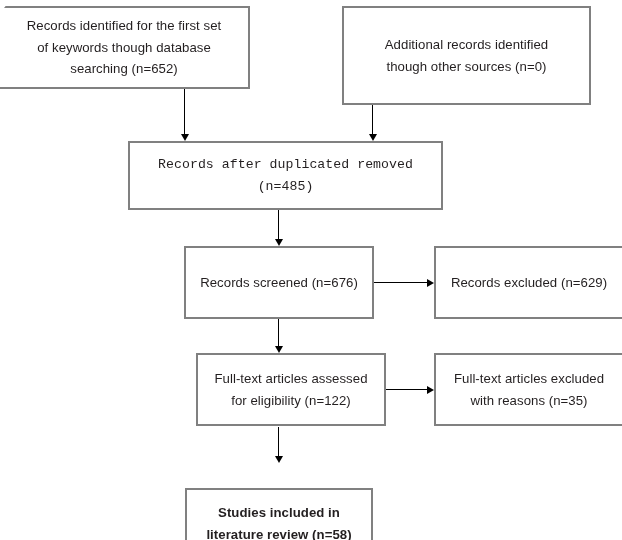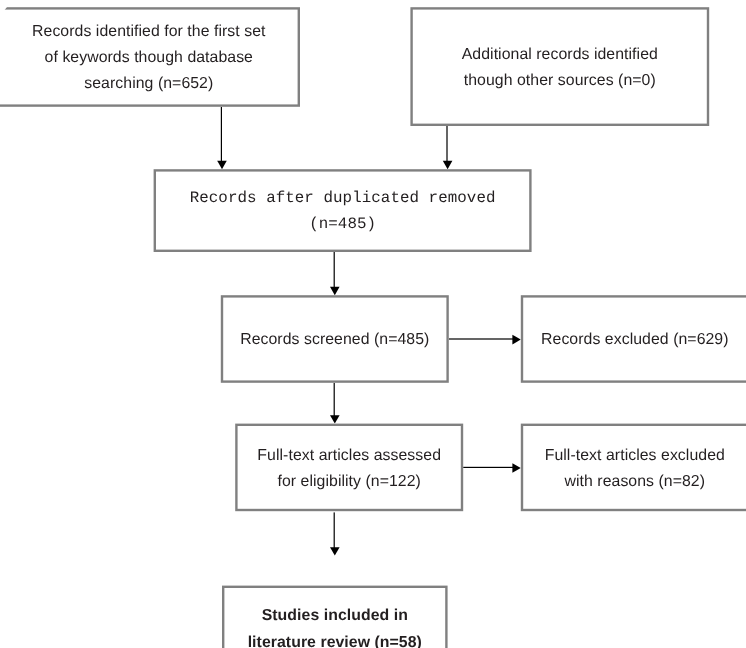--- a/index.html
+++ b/index.html
@@ -87,35 +87,35 @@
   <div class="node" id="node-identified-other">
     <span class="node-label">Additional records identified
 though other sources (n=0)</span>
   </div>
 
   <div class="node" id="node-duplicates">
     <span class="node-label">Records after duplicated removed (n=485)</span>
   </div>
 
   <div class="node" id="node-screened">
-    <span class="node-label">Records screened (n=485)</span>
+    <span class="node-label">Records screened (n=676)</span>
   </div>
 
   <div class="node" id="node-excluded">
     <span class="node-label">Records excluded (n=629)</span>
   </div>
 
   <div class="node" id="node-fulltext">
     <span class="node-label">Full-text articles assessed
 for eligibility (n=122)</span>
   </div>
 
   <div class="node" id="node-fulltext-excl">
     <span class="node-label">Full-text articles excluded
-with reasons (n=82)</span>
+with reasons (n=35)</span>
   </div>
 
   <div class="node" id="node-included">
     <span class="node-label">Studies included in
 literature review (n=58)</span>
   </div>
 
   <div class="conn conn-v" style="left:184px; top:89px; height:46px;"></div>
   <div class="arrowhead arrow-down" style="left:181px; top:134px;"></div>
 

